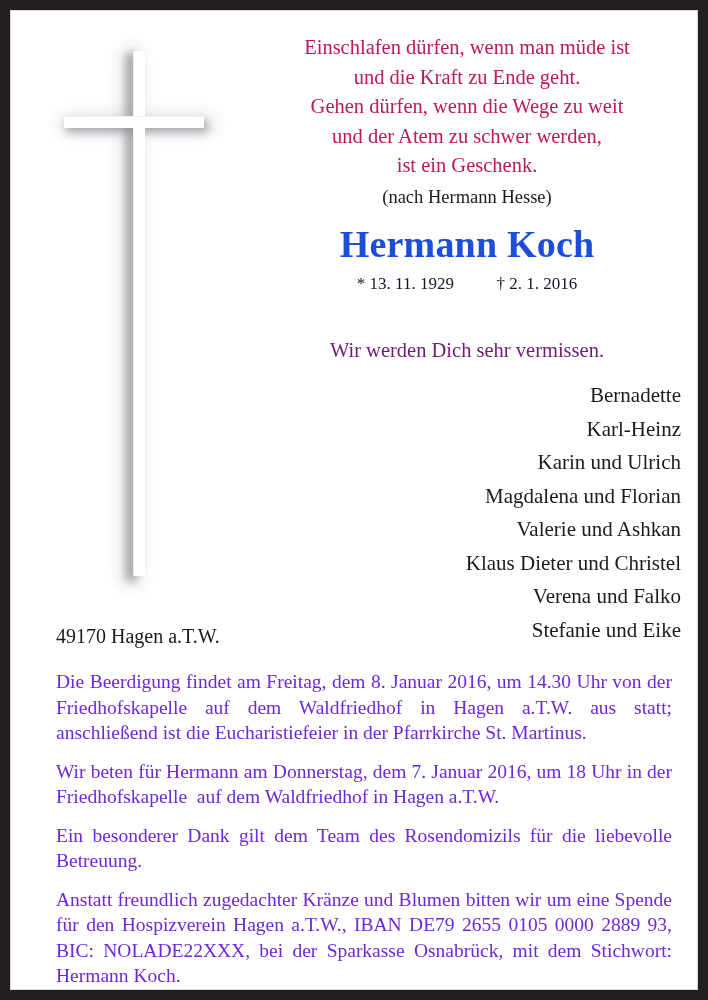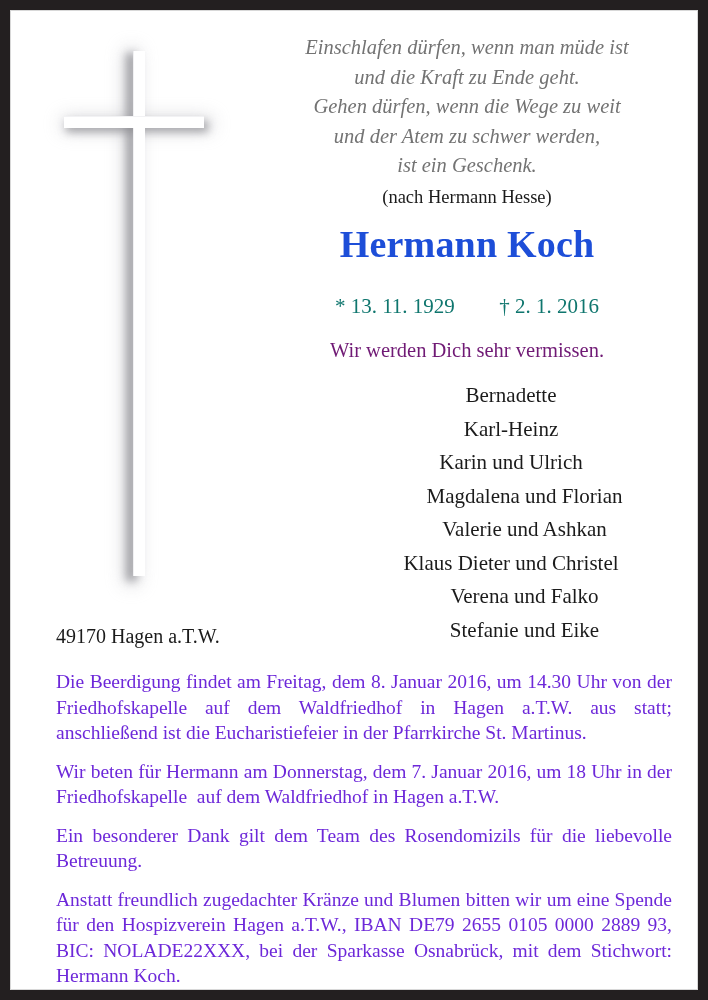--- a/index.html
+++ b/index.html
@@ -75,64 +75,63 @@
   
   .centered-block {
     position: absolute;
     left: 236px;
     width: 440px;
     text-align: center;
   }
 
   #poem {
     top: 22px;
-    font-style: italic;
     font-size: 20.5px;
     line-height: 29.5px;
-    color: #737373;
+    color: #be185d;
   }
   #poem-attribution {
     top: 174px;
     font-style: normal;
     font-size: 18.5px;
     line-height: 24px;
     color: #1b1b1b;
   }
 
   #deceased-name {
     top: 206px;
     font-weight: bold;
     font-size: 38px;
     line-height: 54px;
     letter-spacing: .2px;
     color: #1d4ed8;
   }
 
   #life-dates {
-    top: 282px;
-    font-size: 21px;
+    top: 260px;
+    font-size: 17px;
     line-height: 26px;
-    color: #0f766e;
+    color: #0f172a;
   }
   #life-dates .date-sep { display: inline-block; width: 34px; }
 
   #farewell-line {
     top: 326px;
     font-size: 20.5px;
     line-height: 26px;
     color: #701a75;
   }
 
   
   #mourners-list {
     position: absolute;
     left: 330px;
     top: 368px;
     width: 340px;
-    text-align: center;
+    text-align: right;
     font-size: 21px;
     line-height: 33.5px;
     color: #1b1b1b;
   }
   .mourner-row { white-space: nowrap; }
   .mourner-row.level-2 { padding-left: 27px; }
 
   
   #city-line {
     position: absolute;

